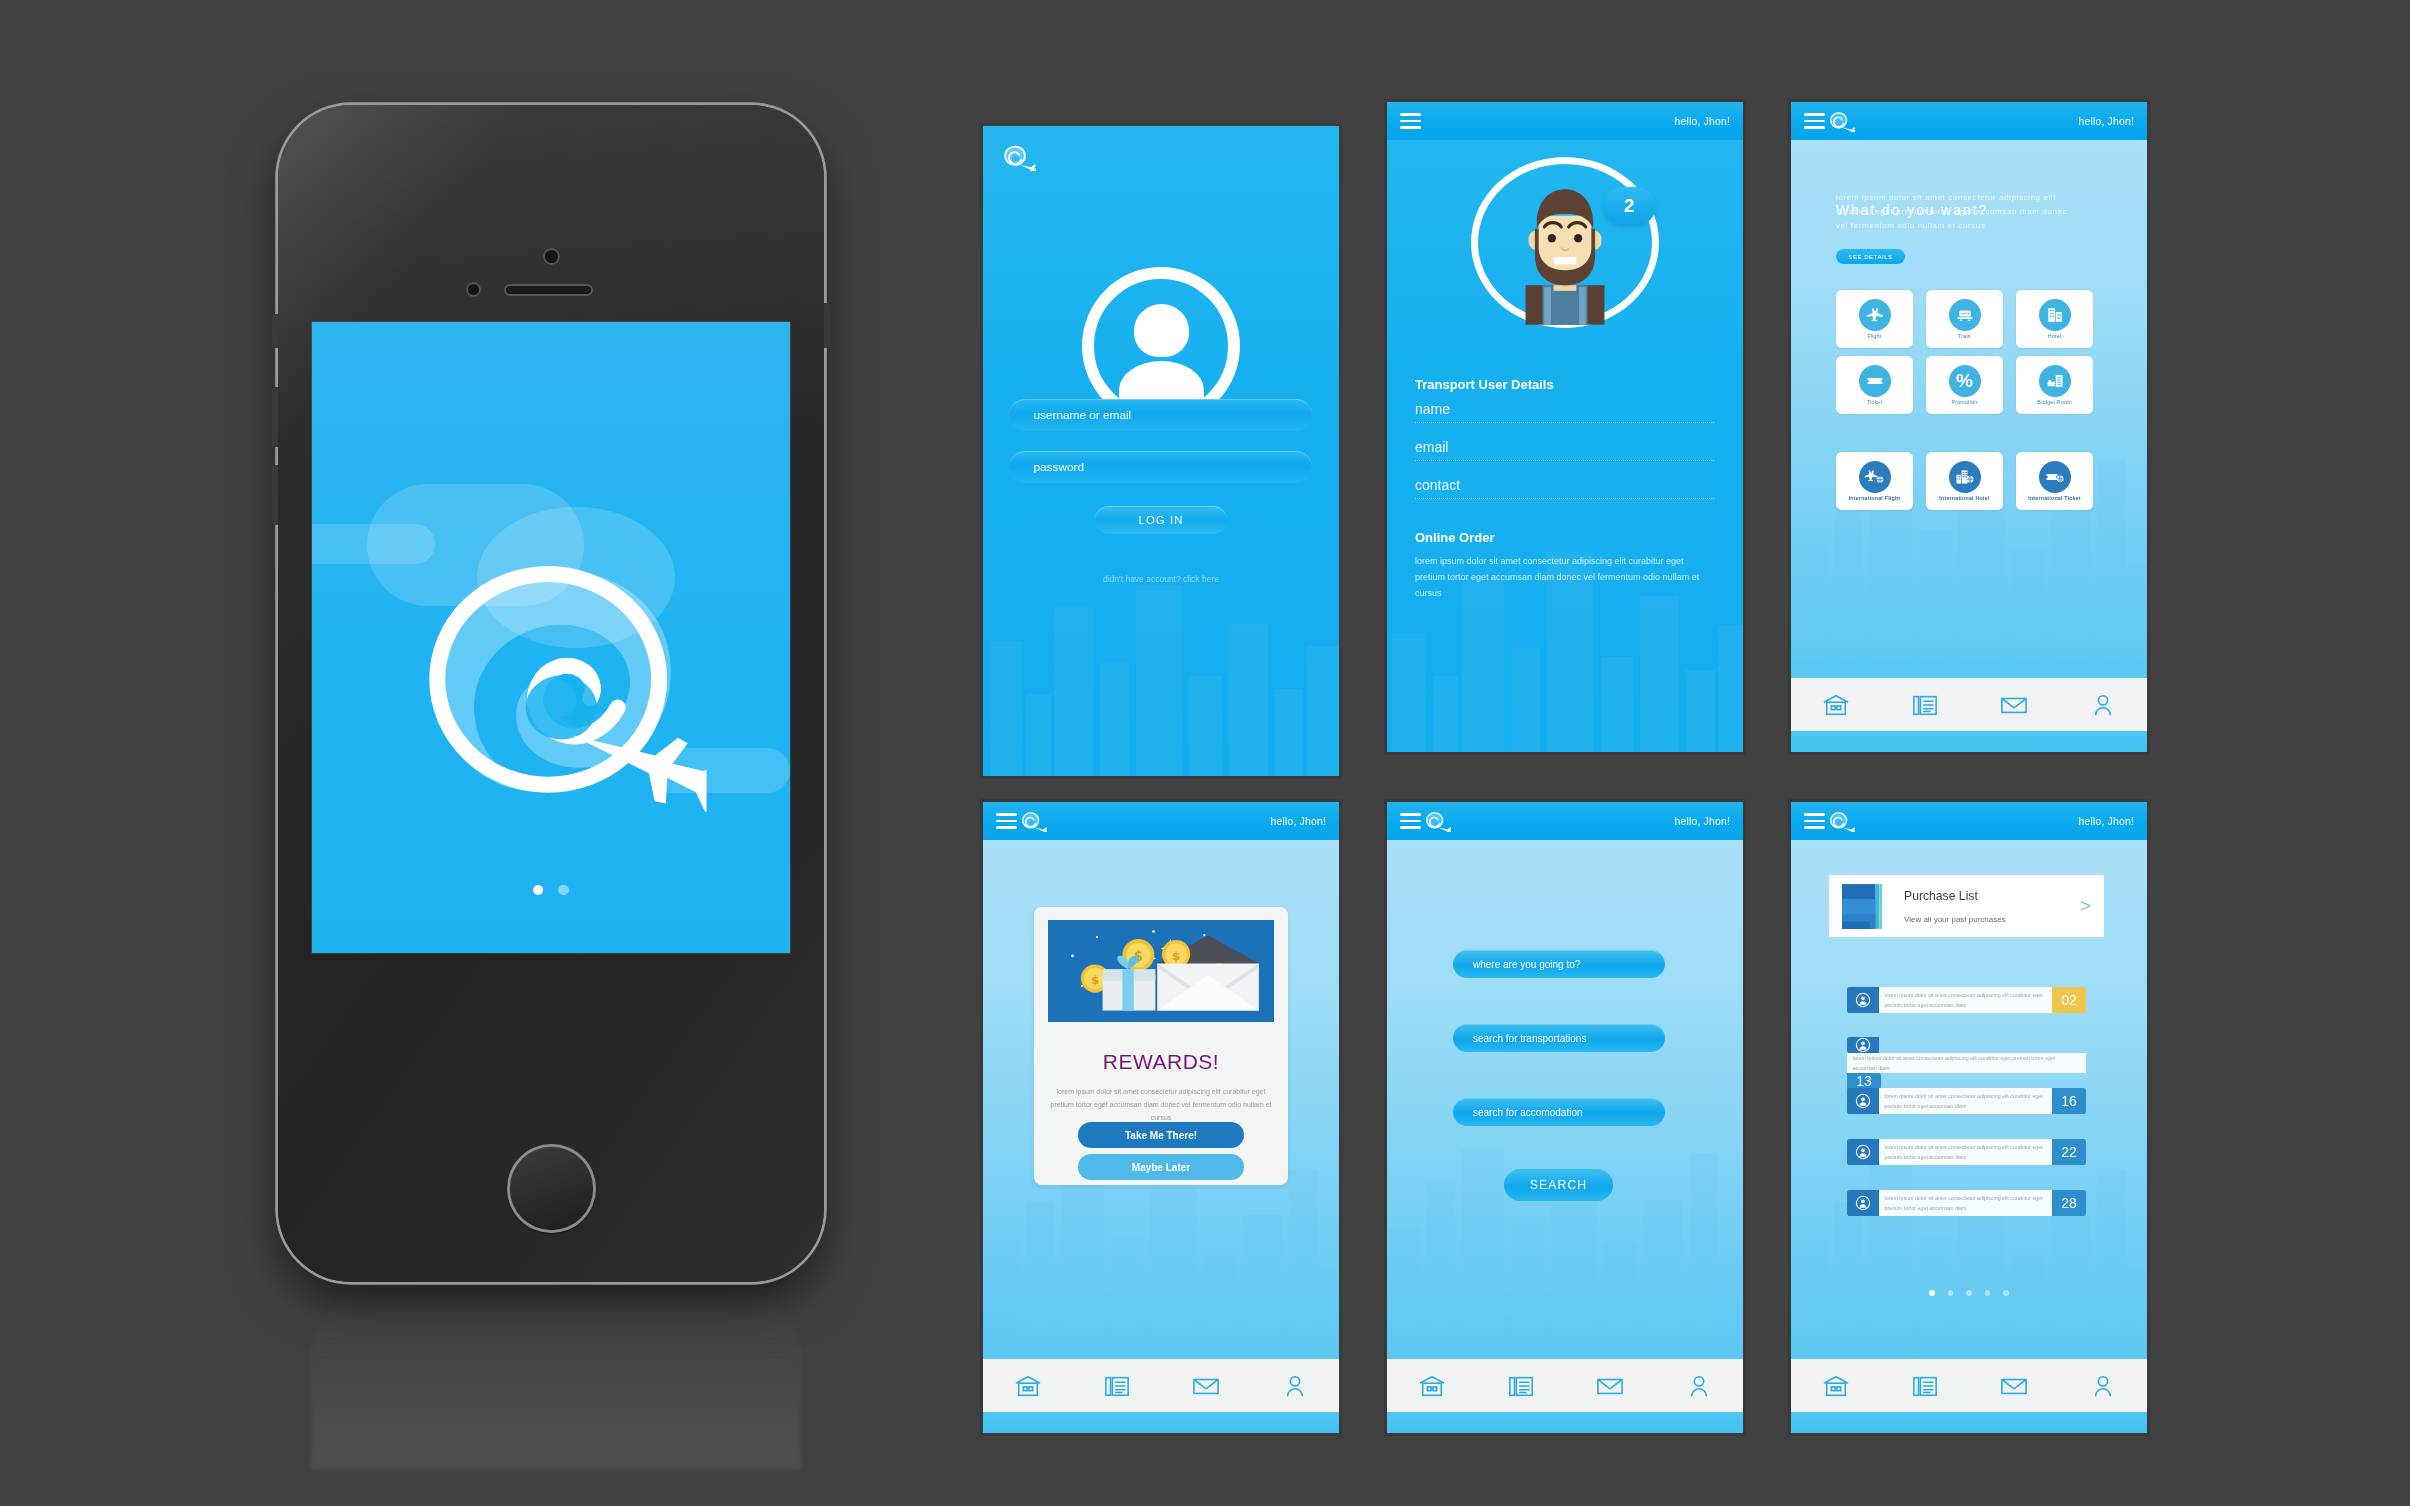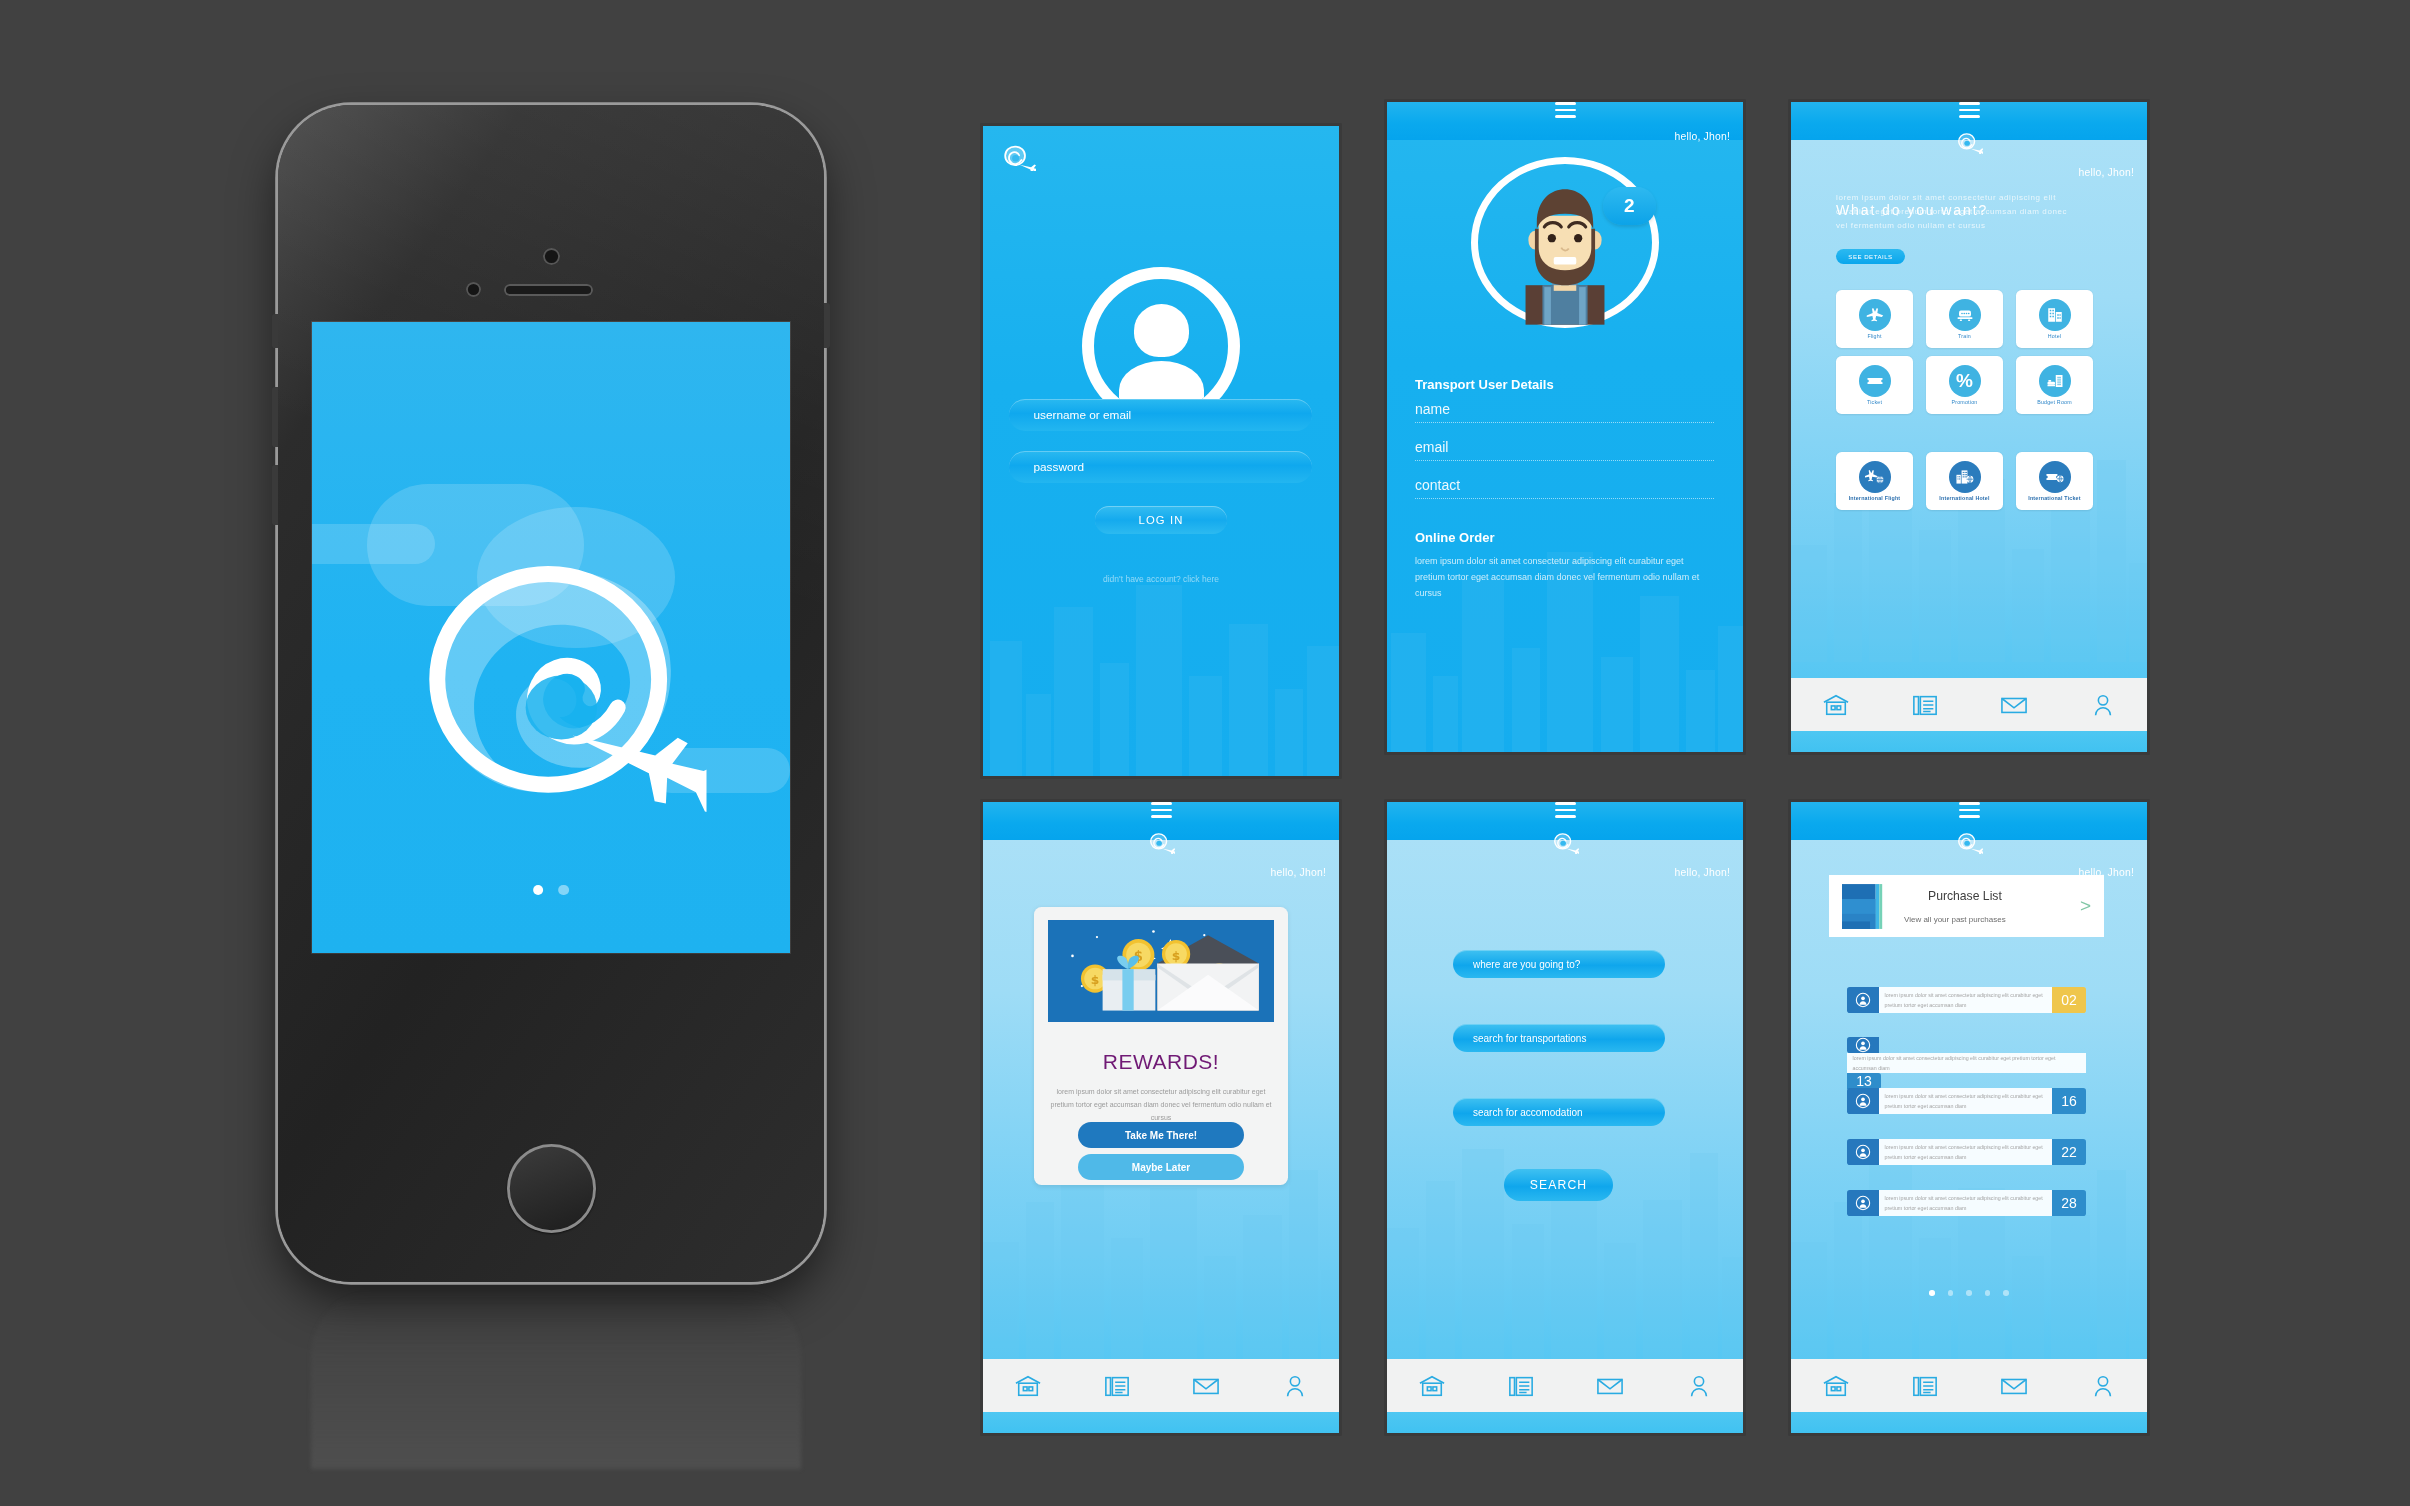--- a/index.html
+++ b/index.html
@@ -80,21 +80,21 @@
 
   
   .city{ position:absolute; left:0; bottom:0; width:100%; height:217px; opacity:.28; }
   .city span{ position:absolute; bottom:0; background:#69c9f0; }
   .screen.solid-blue .city span{ background:#3fbcf0; }
 
   
   .appbar{
     position:absolute; left:0; top:0; width:100%; height:38px;
     background:linear-gradient(180deg,#22b4ee 0%,#0aa9ee 55%,#05a4ed 100%);
-    display:flex; align-items:center; padding:0 13px; gap:13px; z-index:5;flex-direction:column;
+    display:flex; align-items:center; padding:0 13px; gap:2px; z-index:5;
   }
   .hamburger{ width:21px; display:flex; flex-direction:column; gap:3.8px; cursor:pointer; }
   .hamburger i{ display:block; height:2.8px; background:#fff; border-radius:1.9px;}
   .appbar-greet{ margin-left:auto; color:#fff; font-size:10.4px; letter-spacing:0.2px;}
   .appbar-logo{ width:28px; height:22.6px; }
 
   
   .avatar-ring{
     position:absolute; left:50%; top:141px; transform:translateX(-50%);
     width:158px; height:158px; border-radius:50%; border:12.2px solid #fff;
@@ -186,21 +186,21 @@
     position:absolute; left:117px; top:367px; width:109px; height:32px; border-radius:17px;
     background:linear-gradient(180deg,#3fc1f1 0%,#0fa6ec 55%,#2ab8f0 100%);
     display:flex; align-items:center; justify-content:center; color:#fff; font-size:12.2px; letter-spacing:1.1px;
   }
 
   
   .pl-head{ position:absolute; left:38px; top:73px; width:275px; height:62px; background:#fff;
             display:flex; align-items:center; padding:0 13px; }
   .pl-book{ width:43px; height:45px; position:relative; flex:0 0 43px; }
   .pl-text{ margin-left:19px; }
-  .pl-title{ font-size:12.2px; color:#3f3f3f;margin-left:24px; }
+  .pl-title{ font-size:12.2px; color:#3f3f3f; }
   .pl-sub{ font-size:8px; color:#6d6d6d; margin-top:12px; }
   .pl-arrow{ margin-left:auto; color:#7fc6a5; font-size:19px; font-weight:300; }
   .pl-row{ position:absolute; left:56px; width:239px; height:26px; display:flex; align-items:stretch; }
   .pl-av{ width:32px; background:#2678bd; display:flex; align-items:center; justify-content:center; border-radius:2.8px 0 0 2.8px; }
   .pl-body{ flex:1; background:rgba(255,255,255,.93); display:flex; flex-direction:column;
             align-items:center; justify-content:center; padding:0 5.6px; }
   .pl-body span{ font-size:5.3px; color:#a5a5a5; line-height:1.9; }
   .pl-num{ width:34px; display:flex; align-items:center; justify-content:center; color:#fff; font-size:14px; border-radius:0 2.8px 2.8px 0; }
   .pl-dots{ position:absolute; left:0; top:488px; width:100%; display:flex; justify-content:center; gap:13px; }
   .pl-dots i{ width:5.6px; height:5.6px; border-radius:50%; background:rgba(255,255,255,.48); }

